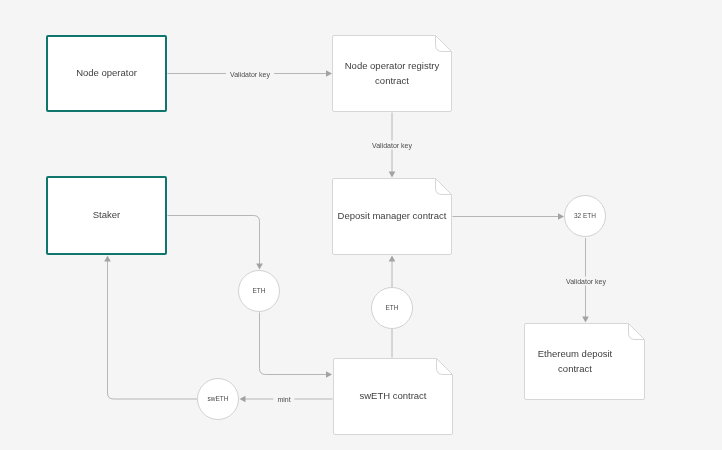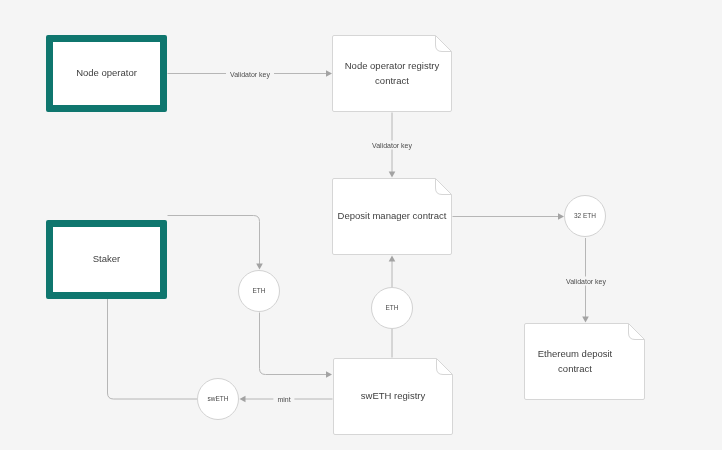--- a/index.html
+++ b/index.html
@@ -41,21 +41,21 @@
     justify-content: center;
     text-align: center;
     box-sizing: border-box;
     color: #404040;
     font-size: 9.5px;
     line-height: 1.55;
   }
   .node .node-label { display: block; padding: 0 3px; }
   .rect-node {
     background: #ffffff;
-    border: 7px solid #0f766e;
+    border: 2px solid #0f766e;
     border-radius: 2px;
   }
   .doc-node { background: transparent; border: none; }
   .doc-node .doc-shape {
     position: absolute;
     left: 0; top: 0;
   }
   .doc-node .doc-shape .doc-body {
     fill: #ffffff;
     stroke: #d6d6d6;
@@ -73,21 +73,21 @@
     border-radius: 50%;
     background: #ffffff;
     border: 1px solid #d2d2d2;
     font-size: 6.5px;
     color: #4a4a4a;
     z-index: 3;
   }
   
   #node-operator     { left: 46px;  top: 35px;  width: 121px; height: 77px; }
   #registry-contract { left: 332px; top: 35px;  width: 120px; height: 77px; }
-  #staker            { left: 46px;  top: 176px; width: 121px; height: 79px; margin-top: 44px; }
+  #staker            { left: 46px;  top: 176px; width: 121px; height: 79px; }
   #deposit-manager   { left: 332px; top: 178px; width: 120px; height: 77px; }
   #sweth-contract    { left: 333px; top: 358px; width: 120px; height: 77px; }
   #ethereum-deposit  { left: 524px; top: 323px; width: 102px; height: 77px; }
   #eth-token-left    { left: 238px; top: 270px; }
   #eth-token-mid     { left: 371px; top: 287px; }
   #eth-32-token      { left: 564px; top: 195px; }
   #sweth-token       { left: 197px; top: 378px; }
   
   .edge-label {
     position: absolute;
@@ -161,21 +161,21 @@
       <path class="doc-fold" d="M103.5 .5 V10 Q103.5 16.5 110 16.5 H119.5"></path>
     </svg>
     <span class="node-label">Node operator registry contract</span>
   </div>
 
   <div class="node doc-node" id="sweth-contract">
     <svg class="doc-shape" width="120" height="77" viewBox="0 0 120 77">
       <path class="doc-body" d="M2 .5 H103.5 L119.5 16.5 V75 Q119.5 76.5 118 76.5 H2 Q.5 76.5 .5 75 V2 Q.5 .5 2 .5 Z"></path>
       <path class="doc-fold" d="M103.5 .5 V10 Q103.5 16.5 110 16.5 H119.5"></path>
     </svg>
-    <span class="node-label">swETH registry</span>
+    <span class="node-label">swETH contract</span>
   </div>
 
   <div class="node doc-node" id="ethereum-deposit">
     <svg class="doc-shape" width="121" height="77" viewBox="0 0 121 77">
       <path class="doc-body" d="M2 .5 H104.5 L120.5 16.5 V75 Q120.5 76.5 119 76.5 H2 Q.5 76.5 .5 75 V2 Q.5 .5 2 .5 Z"></path>
       <path class="doc-fold" d="M104.5 .5 V10 Q104.5 16.5 111 16.5 H120.5"></path>
     </svg>
     <span class="node-label">Ethereum deposit contract</span>
   </div>
 

